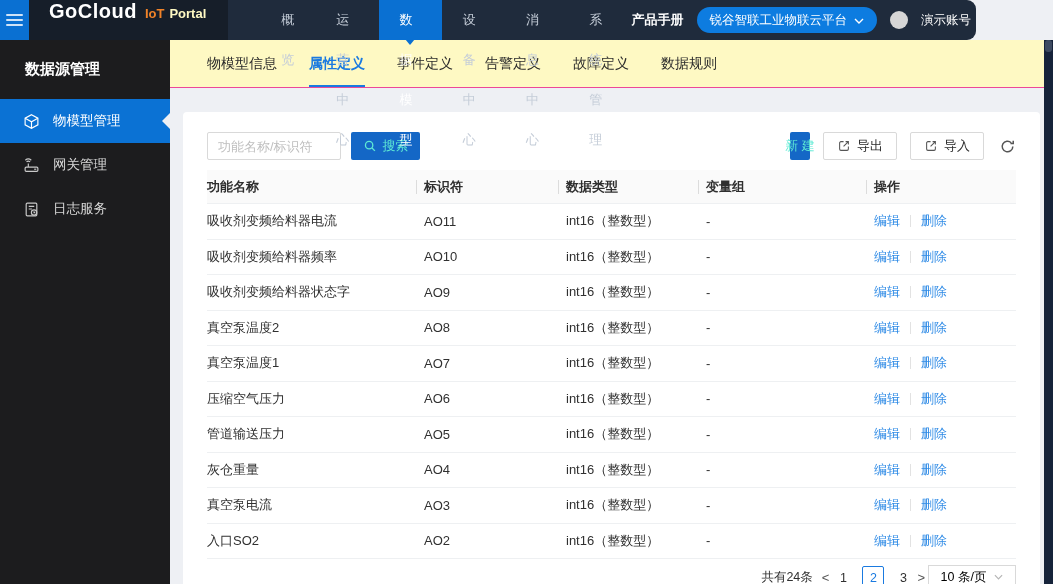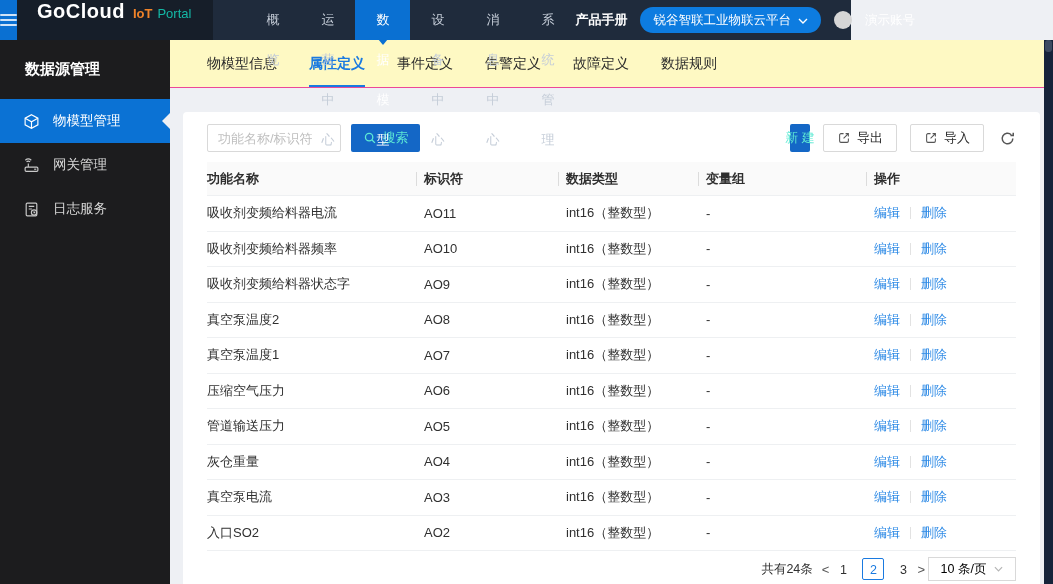--- a/index.html
+++ b/index.html
@@ -1,26 +1,26 @@
 <!DOCTYPE html>
 <html><head>
 <meta charset="utf-8">
 <style>
   * { margin:0; padding:0; box-sizing:border-box; }
   html,body { width:1053px; height:584px; overflow:hidden; }
   body { font-family:"Liberation Sans","DejaVu Sans",sans-serif; background:#eef0f4; position:relative; font-size:13px; color:#303030; }
 
   
-  .topbar { position:absolute; top:0; left:0; width:851px; height:40px; background:#1f2b3c; display:flex; align-items:center; z-index:20; }
+  .topbar { position:absolute; top:0; left:0; width:976px; height:40px; background:#1f2b3c; display:flex; align-items:center; z-index:20;border-radius:9px; }
   .hamburger { width:42px; height:40px; background:#0a70d2; display:flex; flex-direction:column; justify-content:center; align-items:center; gap:3px; cursor:pointer; }
   .hamburger i { display:block; width:17px; height:2px; background:#cfe3f7; border-radius:1px; }
   .logo { height:40px; background:#161e29; display:flex; align-items:baseline; padding:0 22px 0 20px; white-space:nowrap; }
   .logo .g { color:#fff; font-size:20px; font-weight:bold; letter-spacing:.5px; }
   .logo .iot { color:#f08329; font-size:13px; font-weight:bold; margin-left:8px; }
-  .logo .portal { color:#14b8a6; font-size:13px; font-weight:normal; margin-left:5px; }
+  .logo .portal { color:#fef9c3; font-size:13px; font-weight:bold; margin-left:5px; }
   .top-nav { display:flex; height:40px; margin-left:32px; }
   .nav-item { padding:0 14px; margin:0 7px; line-height:40px; color:#c5cdd8; font-size:13px; cursor:pointer; position:relative; }
   .nav-item.active { background:#0a70d2; color:#fff; margin:0; padding:0 21px; }
   .nav-item.active::after { content:''; position:absolute; left:50%; bottom:-5px; transform:translateX(-50%); border:5px solid transparent; border-top:6px solid #0a70d2; border-bottom:0; }
   .top-right { margin-left:auto; display:flex; align-items:center; gap:13px; padding-right:5px; }
   .manual { color:#fff; font-weight:bold; font-size:13px; cursor:pointer; white-space:nowrap; }
   .platform-pill { height:26px; border-radius:13px; background:#0d7ce0; color:#fff; font-size:12.5px; display:flex; align-items:center; gap:7px; padding:0 13px; cursor:pointer; white-space:nowrap; }
   .platform-pill svg { margin-top:1px; }
   .avatar { width:18px; height:18px; border-radius:50%; background:#d6d6d6; flex:none; }
   .account { color:#fff; font-size:12.5px; white-space:nowrap; cursor:pointer; }
@@ -38,21 +38,21 @@
   .right-strip { position:absolute; top:40px; right:0; bottom:0; width:9px; background:#16233a; z-index:6; }
   .right-strip .thumb { position:absolute; top:0; left:1px; width:7px; height:12px; background:#3d4a61; border-radius:3px; }
 
   
   .tabbar { position:absolute; top:40px; left:170px; right:9px; height:48px; background:#fef9c3; border-bottom:1px solid #ec4899; display:flex; padding-left:37px; z-index:4; }
   .tab { font-size:14px; color:#2b2b2b; line-height:46px; margin-right:32px; cursor:pointer; border-bottom:2px solid transparent; }
   .tab.active { color:#1a7ae0; border-bottom-color:#1a7ae0; font-weight:bold; }
 
   
   .main { position:absolute; top:88px; left:170px; right:9px; bottom:0; background:#eef0f4; }
-  .card { position:absolute; top:24px; left:13px; right:4px; bottom:0; background:#fff; border-radius:4px 4px 0 0; padding:12px 24px 0 24px; }
+  .card { position:absolute; top:24px; left:13px; right:4px; bottom:0; background:#fff; border-radius:4px 4px 0 0; padding:20px 24px 0 24px; }
 
   
   .toolbar { display:flex; align-items:center; height:28px; }
   .search-input { width:134px; height:28px; border:1px solid #d9d9d9; border-radius:2px; padding:0 10px; font-size:13px; color:#303030; outline:none; font-family:inherit; }
   .search-input::placeholder { color:#bfbfbf; }
   .btn { height:28px; border-radius:2px; display:inline-flex; align-items:center; justify-content:center; gap:6px; font-size:13px; cursor:pointer; white-space:nowrap; border:1px solid transparent; font-family:inherit; background:#fff; }
   .btn.primary { background:#1467c6; color:#5eead4; }
   .btn.ghost { border-color:#d9d9d9; color:#2b2b2b; }
   .btn.ghost svg { color:#555; }
   .search-btn { width:69px; margin-left:10px; }

